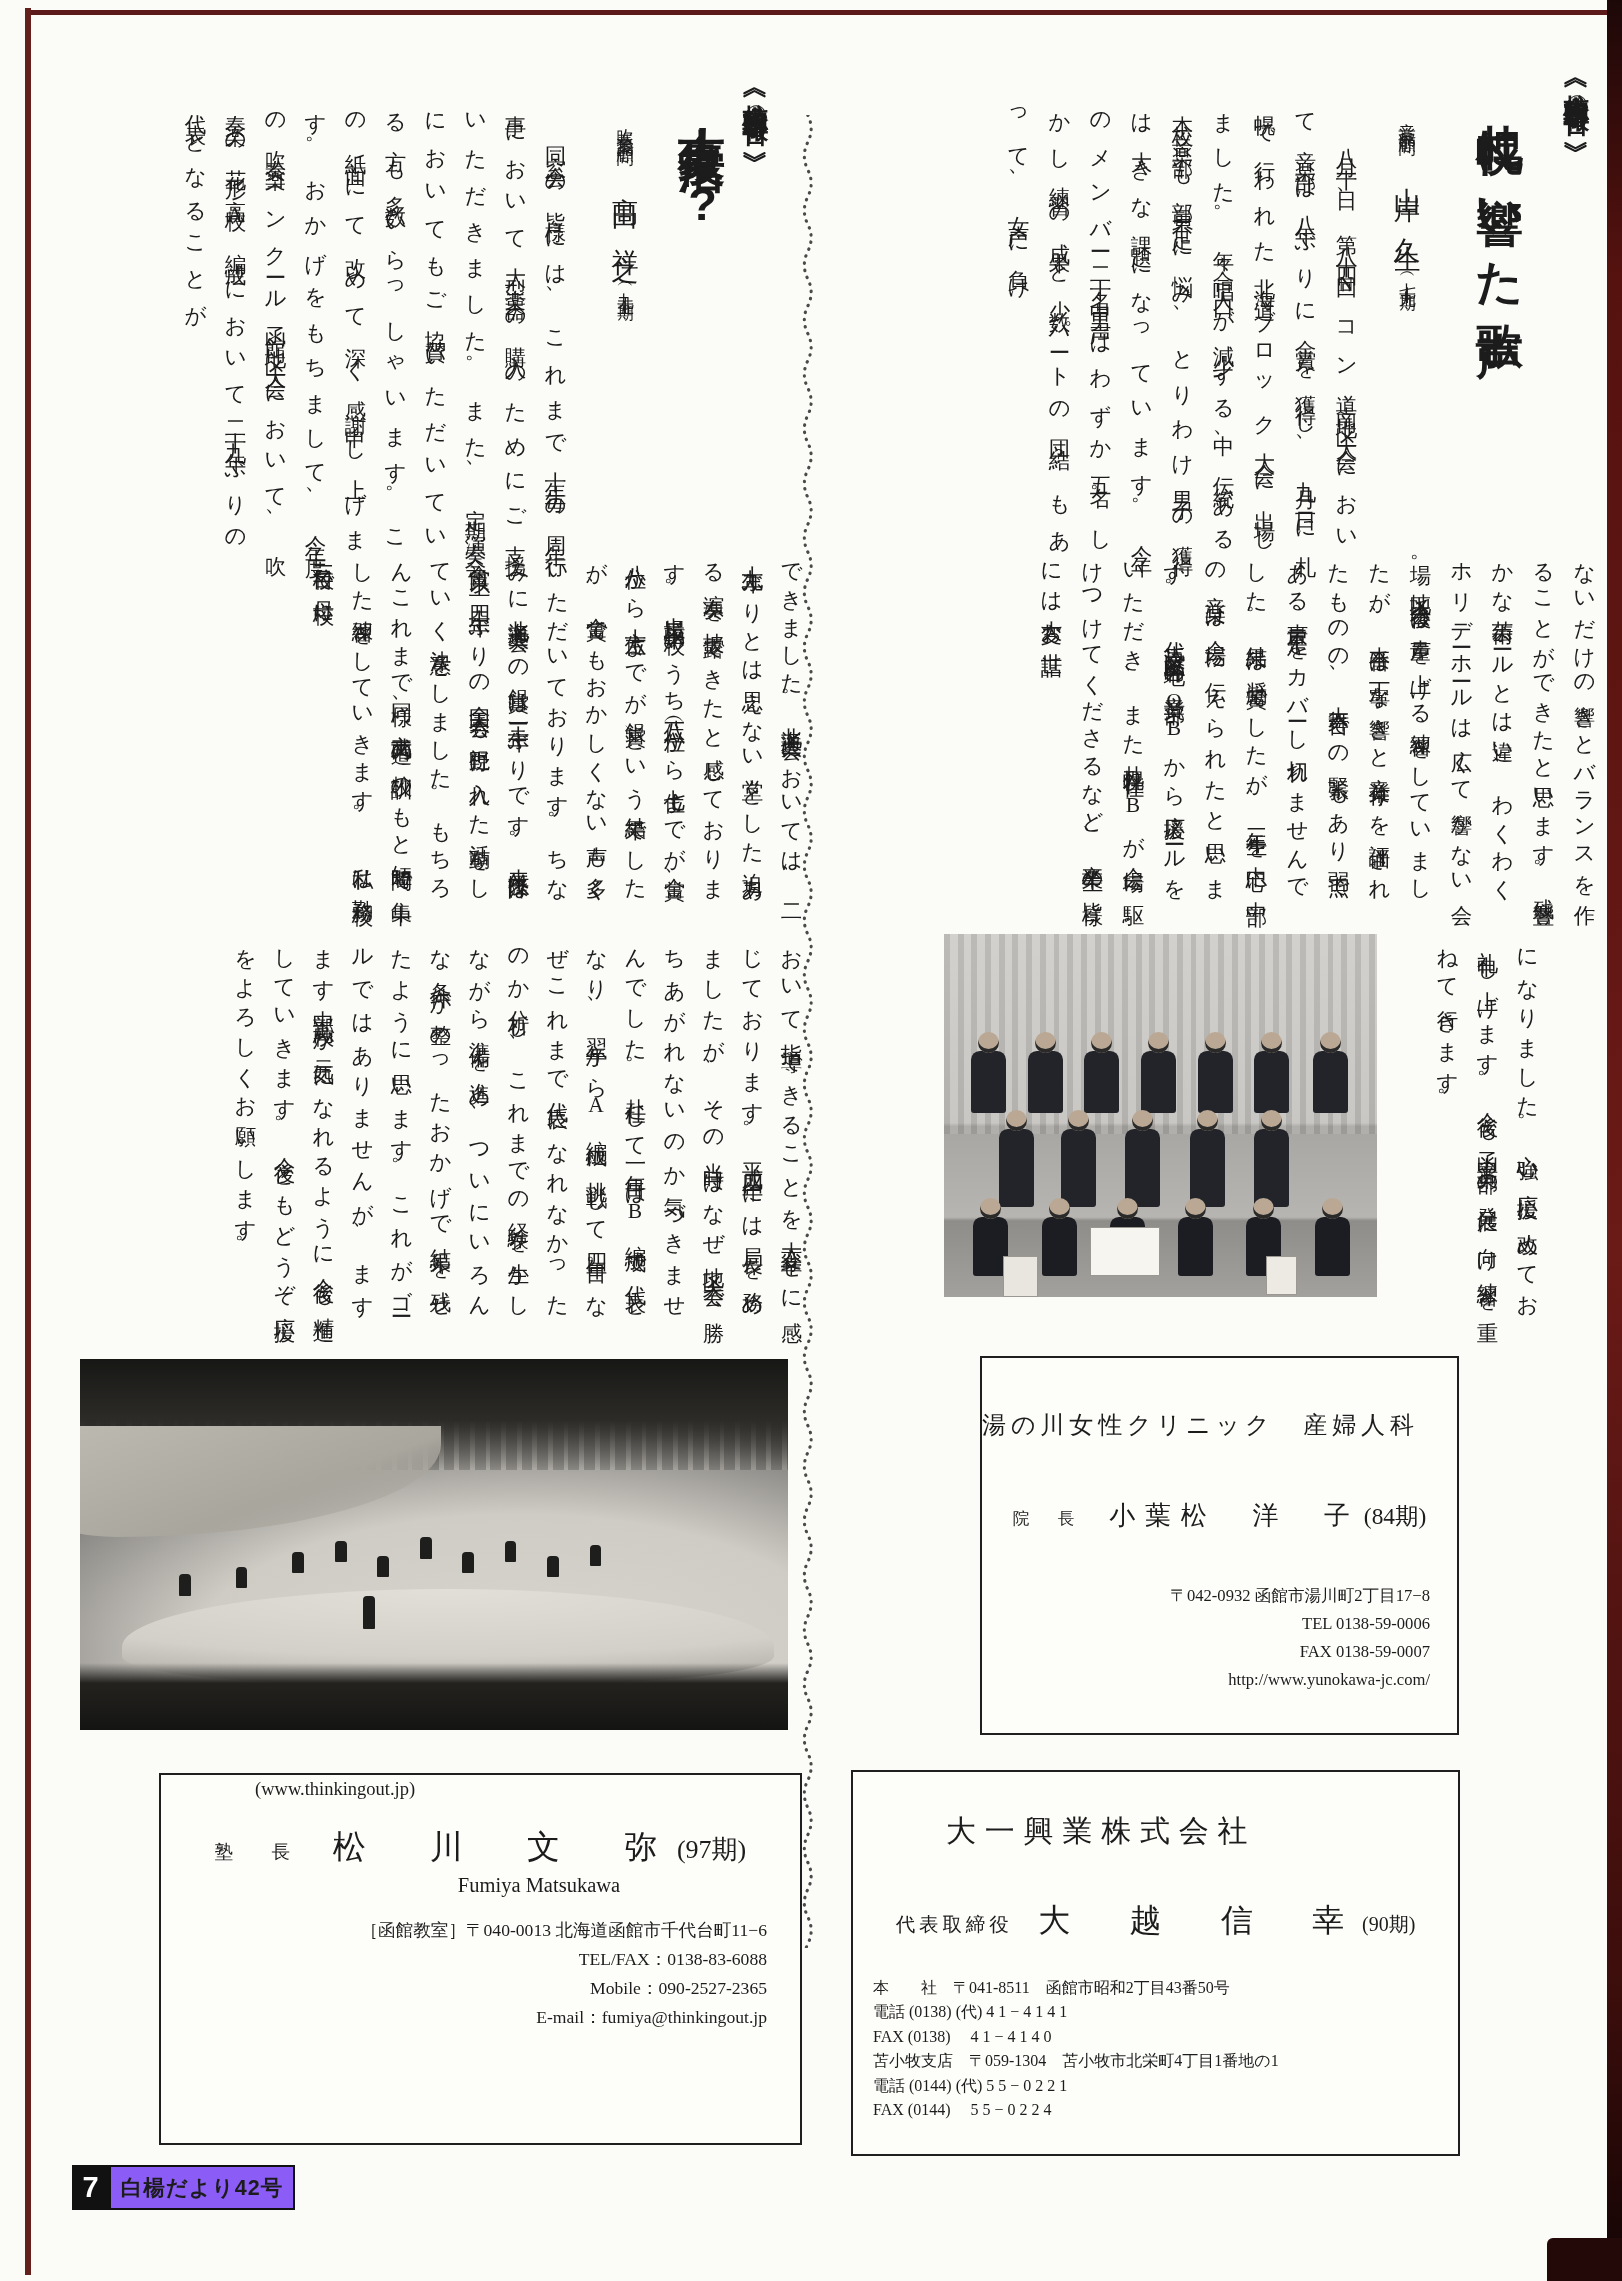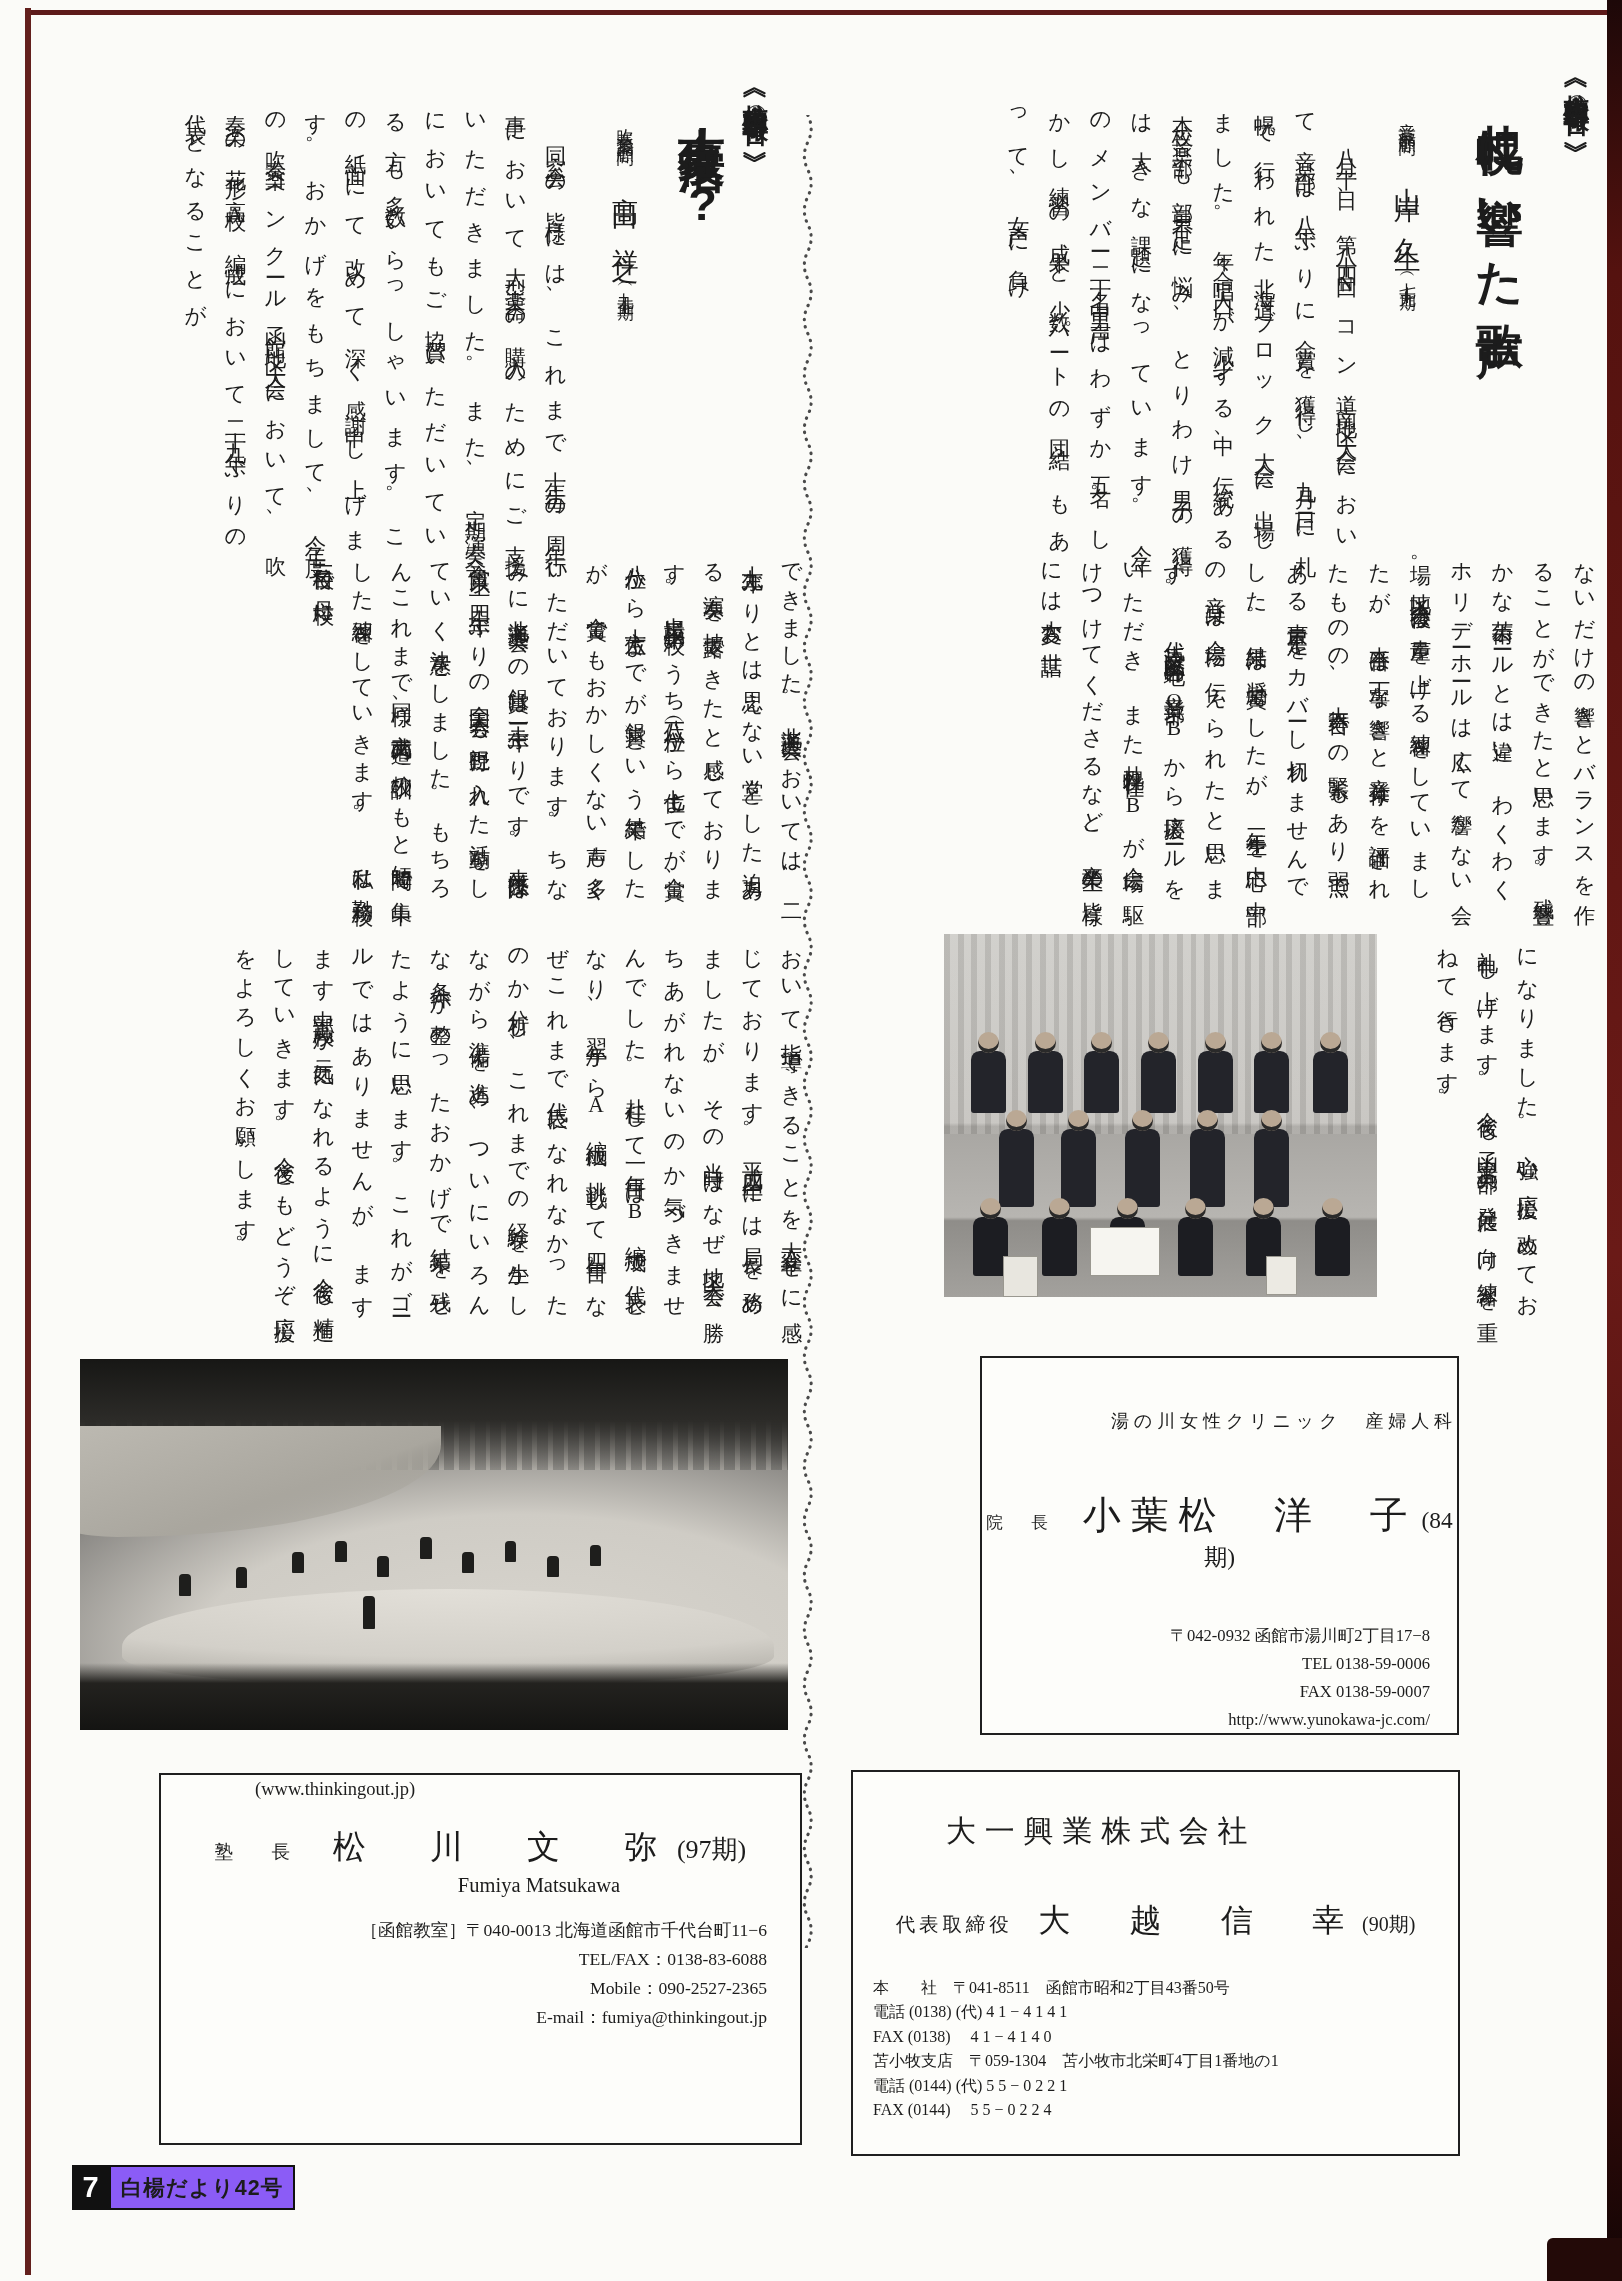--- a/index.html
+++ b/index.html
@@ -65,24 +65,24 @@
   #orch-photo .balcony{position:absolute; left:-4%; top:18%; width:55%; height:30%;
       background:linear-gradient(160deg,#bdbab2 0%,#a9a69e 60%,rgba(169,166,158,0) 100%);
       border-radius:0 0 100% 20%;}
   #orch-photo .floor{position:absolute; left:6%; top:62%; width:92%; height:26%;
       background:radial-gradient(100% 100% at 50% 0%, #e2dfd8 0%, #d3d0c9 70%, #b5b2ab 100%);
       border-radius:50% 50% 40% 40%/60% 60% 30% 30%;}
   #orch-photo .m{position:absolute; width:11.7px; height:21.5px; background:#1e1e1c; border-radius:3.9px 3.9px 1px 1px;}
   
   .adbox{position:absolute; background:#fdfdfa; border:2.9px solid #1f1f1f;}
   #ad-clinic{left:980px; top:1356px; width:475px; height:375px;}
-  #ad-clinic .t{margin-top:51px; text-align:right; font-size:18px; letter-spacing:4.9px;}
+  #ad-clinic .t{margin-top:51px; text-align:left; font-size:24px; letter-spacing:4.9px;}
   #ad-clinic .nrow{margin-top:57px; text-align:center;}
   #ad-clinic .role{font-size:16.6px; letter-spacing:5.9px; margin-right:25px;}
-  #ad-clinic .nm{font-size:38px; letter-spacing:9.8px;}
+  #ad-clinic .nm{font-size:26px; letter-spacing:9.8px;}
   #ad-clinic .cls{font-size:23.4px;}
   #ad-clinic .addr{margin-top:49px; margin-right:27px; text-align:right; font-size:16.6px; line-height:28px;}
   #ad-juku{left:159px; top:1773px; width:639px; height:368px;}
   #ad-juku .logo{margin:37px 0 0 90px; font-family:"Liberation Sans","DejaVu Sans",sans-serif;
       font-weight:bold; font-size:51px; letter-spacing:13.7px;}
   #ad-juku .url{margin:3.9px 0 0 94px; font-size:18.5px;}
   #ad-juku .nrow{margin-top:25px; text-align:center;}
   #ad-juku .role{font-size:18.5px; letter-spacing:9.8px; margin-right:29px;}
   #ad-juku .nm{font-size:33px; letter-spacing:15.6px;}
   #ad-juku .cls{font-size:26px;}

